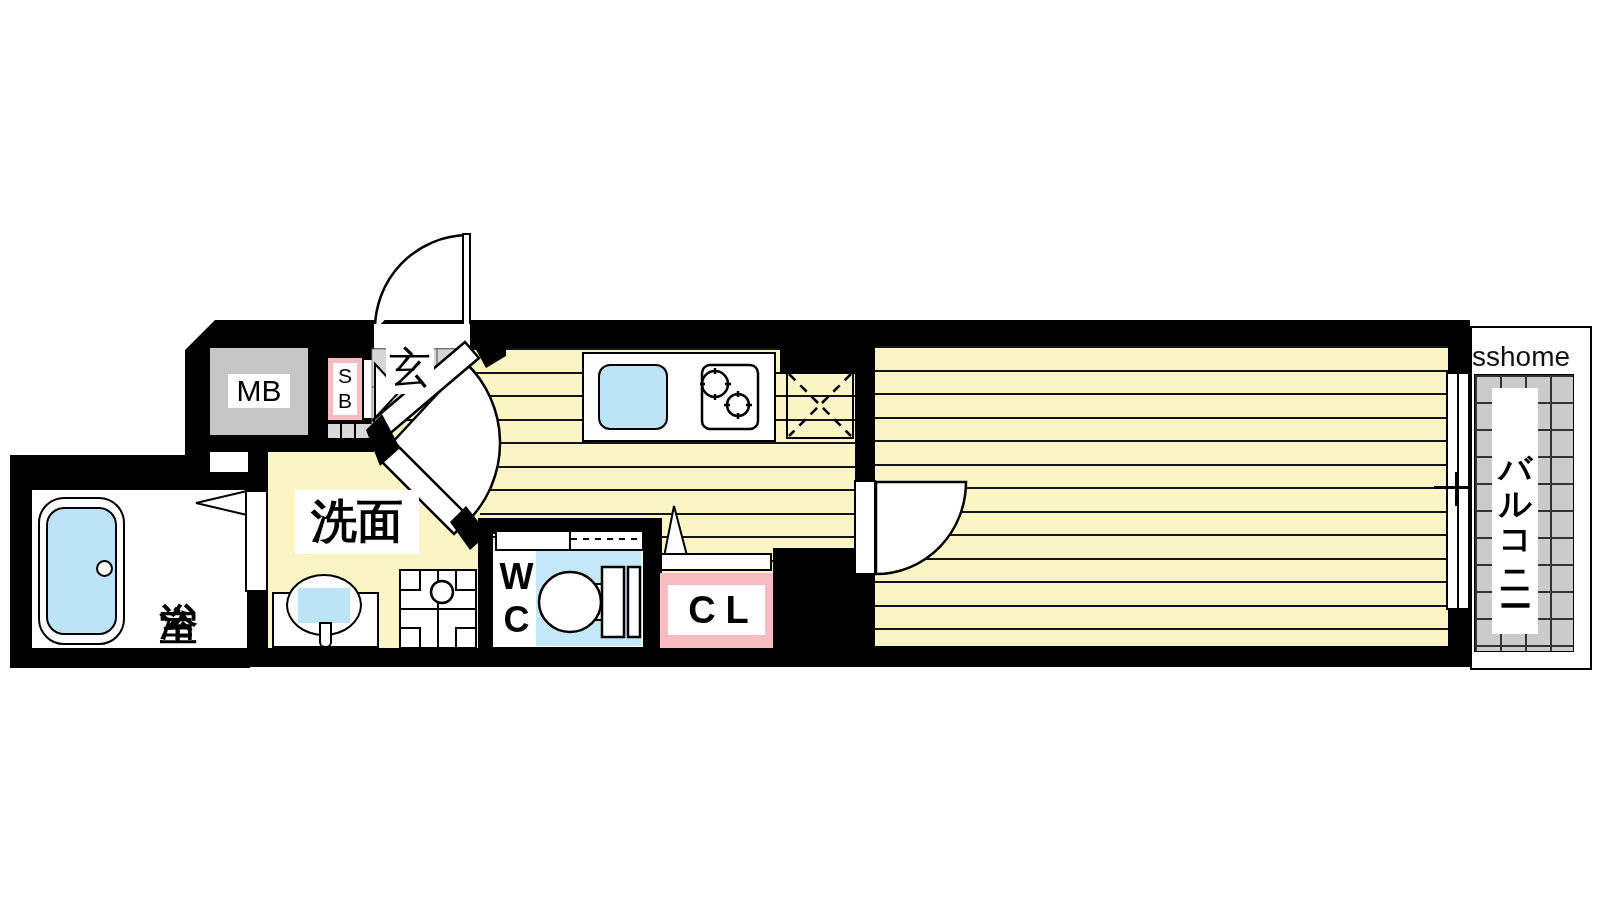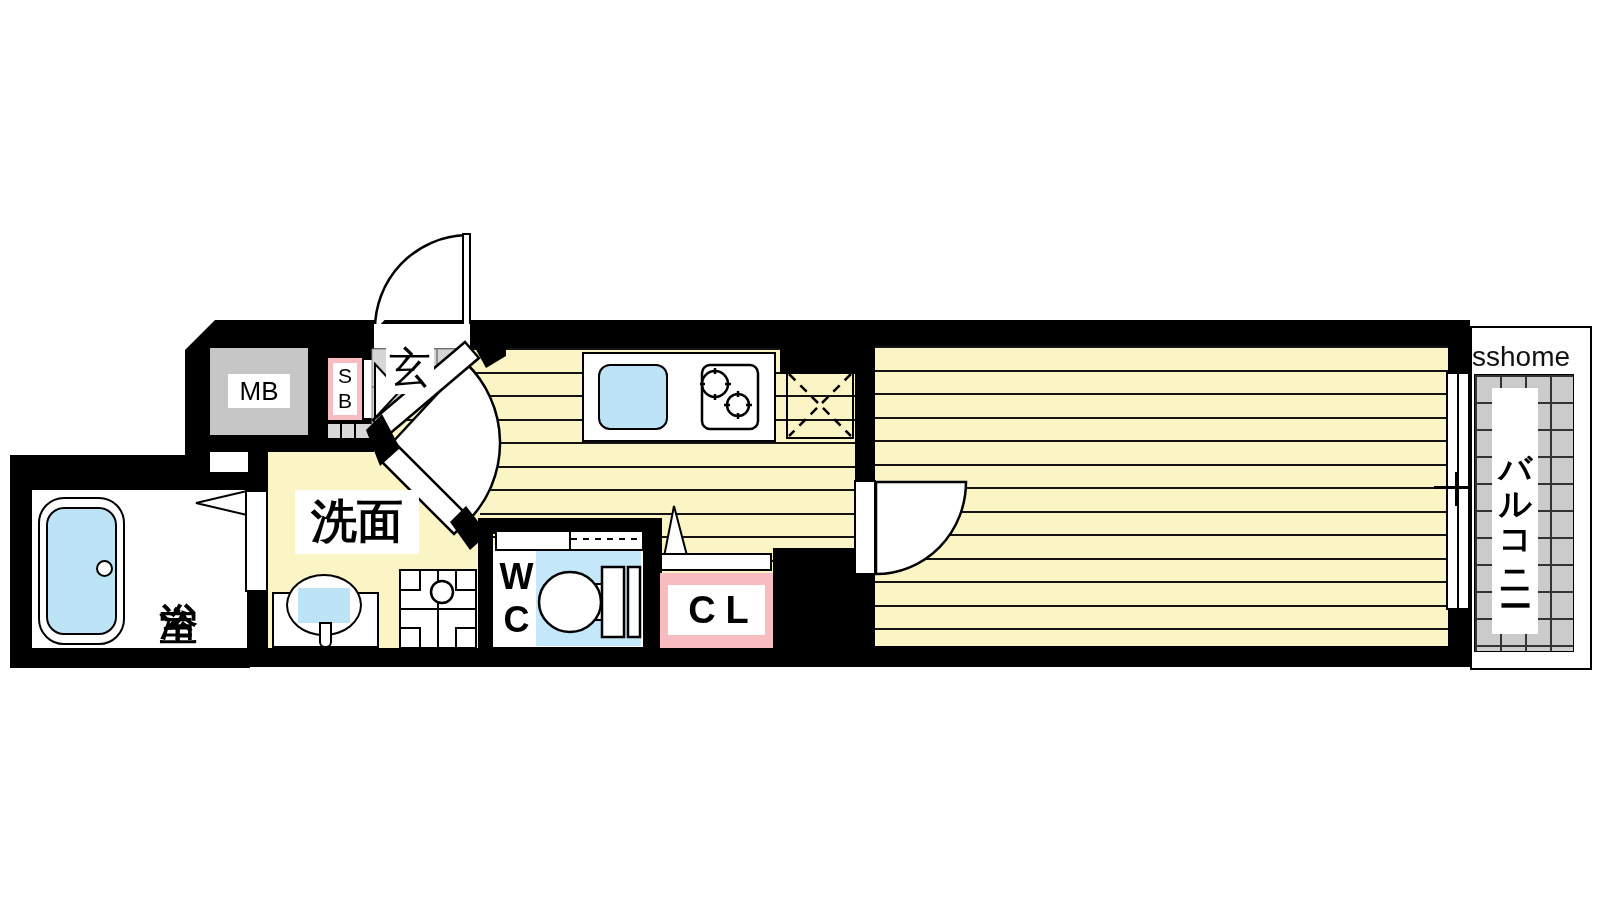--- a/index.html
+++ b/index.html
@@ -11,21 +11,21 @@
   .vtext{writing-mode:vertical-rl;text-orientation:upright;letter-spacing:2px;}
 
   
   .wall-main{left:185px;top:320px;width:1285px;height:347px;}
   .chamfer-tl{left:184px;top:319px;width:32px;height:32px;background:#fff;clip-path:polygon(0 0,100% 0,0 100%);}
   .wing{left:10px;top:455px;width:240px;height:213px;}
   .notch{left:210px;top:452px;width:38px;height:20px;background:#fff;}
 
   
   .mb{left:210px;top:348px;width:98px;height:87px;background:#c6c6c6;}
-  .mb-label{left:228px;top:374px;width:62px;height:34px;font-size:26px;}
+  .mb-label{left:228px;top:374px;width:62px;height:34px;font-size:30px;}
   .sb{left:328px;top:358px;width:34px;height:62px;background:#f8bcc0;display:flex;align-items:center;justify-content:center;}
   .sb-inner{width:24px;height:52px;background:#fff;display:flex;align-items:center;justify-content:center;font-size:21px;line-height:1;}
   .sb-gap{left:364px;top:360px;width:10px;height:58px;background:#fff;}
   .sb-step{left:328px;top:424px;width:44px;height:14px;background:#d8d8d8;
     background-image:linear-gradient(to right,transparent 12px,#000 12px,#000 14px,transparent 14px,transparent 26px,#000 26px,#000 28px,transparent 28px);
     border-bottom:2px solid #000;}
 
   
   .threshold{left:374px;top:324px;width:96px;height:24px;background:#fff;border-bottom:2px solid #555;}
   .genkan-label{left:386px;top:342px;width:48px;height:52px;font-size:42px;}

